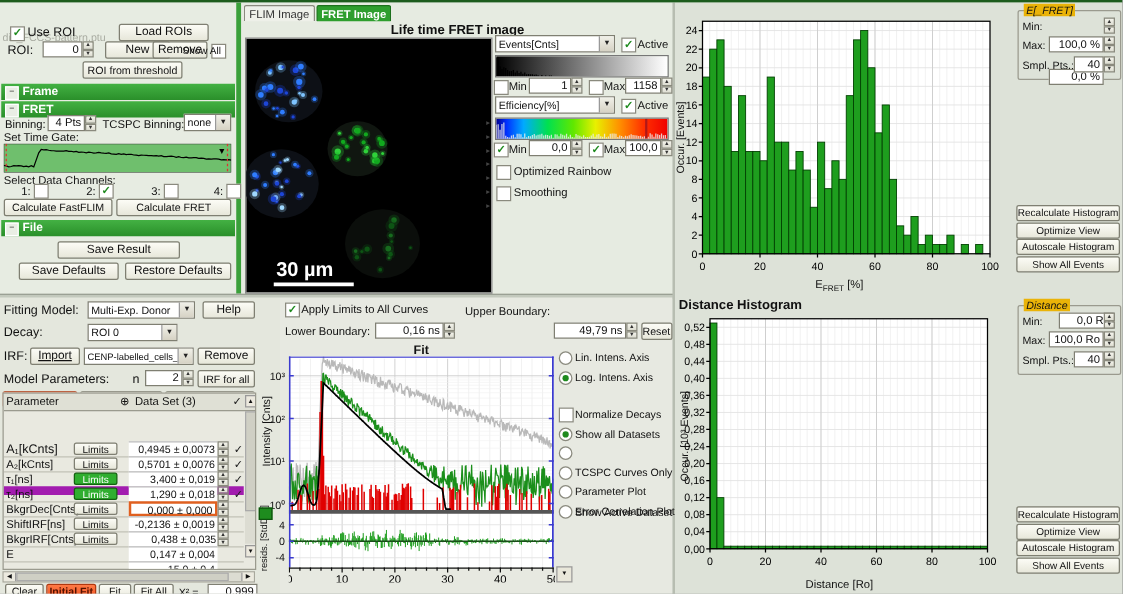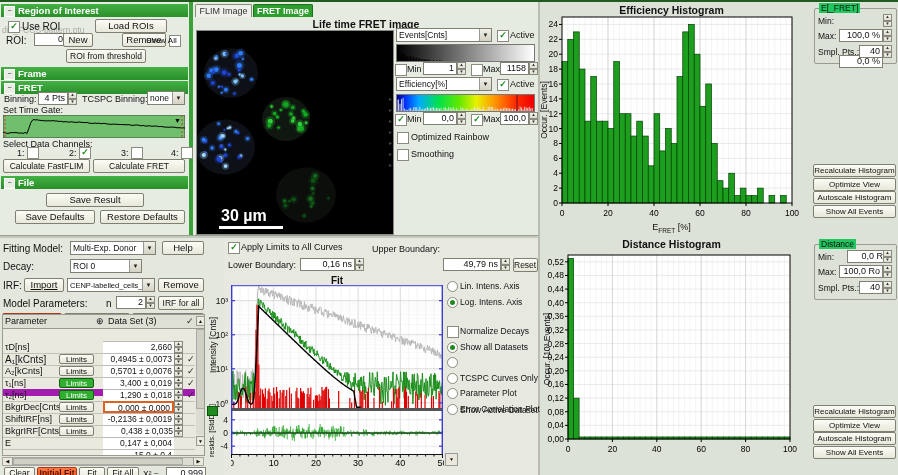--- a/index.html
+++ b/index.html
@@ -21,54 +21,50 @@
   .fld{position:absolute;background:#fff;border:1px solid #7f7f72;font-size:9px;box-sizing:border-box;
        height:13px;line-height:11px;padding:0 2px;text-align:right;overflow:hidden;white-space:nowrap;}
   .dd{position:absolute;background:#fff;border:1px solid #7f7f72;height:14px;box-sizing:border-box;display:flex;align-items:center;font-size:8.5px;}
   .dd span{flex:1;padding:0 2px;overflow:hidden;white-space:nowrap;}
   .dd i{width:11px;height:100%;background:linear-gradient(#f0f0e8,#d6d2c4);border-left:1px solid #999;
         font-style:normal;font-size:6px;line-height:12px;text-align:center;color:#222;flex:none;}
   .spin{position:absolute;width:9px;height:13px;display:flex;flex-direction:column;}
   .spin b{flex:1;background:linear-gradient(#f4f4ec,#dcdcd0);border:1px solid #8a8a7e;font-size:4.5px;line-height:4px;
         text-align:center;font-weight:normal;color:#333;overflow:hidden;}
   .grp{position:absolute;border:1px solid #9a9a8e;border-radius:2px;}
-  .grp .glbl{position:absolute;top:-6px;left:4px;background:#22c55e;padding:0 2px;font-size:8.5px;}
+  .grp .glbl{position:absolute;top:-6px;left:4px;background:#eab308;padding:0 2px;font-size:8.5px;font-style:italic;}
   .rot{position:absolute;transform:rotate(-90deg);text-align:center;}
   .tab{position:absolute;height:13px;line-height:13px;text-align:center;font-size:9px;border:1px solid #8a8a7e;
        border-bottom:none;border-radius:2px 2px 0 0;box-sizing:border-box;}
   svg text{font-family:"Liberation Sans",sans-serif;}
 </style>
 </head>
 <body>
 
 <div id="root">
 
   <div class="abs" style="left:0;top:0;width:189px;height:233px;background:#e7ece2;"></div>
   <div class="abs" style="left:189px;top:0;width:4px;height:233px;background:#3aa03a;"></div>
   <div class="abs" style="left:193px;top:0;width:345px;height:233px;background:#e6ebe1;"></div>
   <div class="abs" style="left:0;top:233px;width:898px;height:3px;background:#c3c9bd;border-top:1px solid #9aa094;"></div>
   <div class="abs" style="left:0;top:236px;width:224px;height:239px;background:#e4e7dd;"></div>
   <div class="abs" style="left:224px;top:236px;width:314px;height:239px;background:#e7e9e1;"></div>
   <div class="abs" style="left:538px;top:0;width:2px;height:475px;background:#b7bdb1;"></div>
 
-  <div class="hdr" style="left:1px;top:2px;width:187px;">
-    <span class="cico">−</span>
-    <span>Region of Interest</span>
-  </div>
   <div class="lbl" style="left:2px;top:23px;color:#a9aca2;font-size:8.5px;">diff_FCCS-pattern.ptu</div>
   <span class="chk" style="left:8px;top:19px;">✓</span>
   <div class="lbl" style="left:22px;top:19px;">Use ROI</div>
   <div class="btn" style="left:95px;top:17px;width:72px;">Load ROIs</div>
   <div class="lbl" style="left:6px;top:33px;">ROI:</div>
   <div class="fld" style="left:34px;top:31px;width:32px;">0</div>
   <span class="spin" style="left:66px;top:31px;">
       <b>▲</b>
       <b>▼</b>
     </span>
-  <div class="btn" style="left:63px;top:31px;width:30px;">New</div>
+  <div class="btn" style="left:84px;top:31px;width:52px;">New</div>
   <div class="btn" style="left:122px;top:31px;width:44px;">Remove</div>
   <span class="chk" style="left:169px;top:33px;"></span>
 
   <div class="lbl" style="left:146px;top:34px;font-size:8px;">Show All</div>
   <div class="btn" style="left:66px;top:47px;width:80px;font-size:8.5px;">ROI from threshold</div>
 
   <div class="hdr" style="left:1px;top:65px;width:187px;">
     <span class="cico">−</span>
     <span>Frame</span>
   </div>
@@ -148,28 +144,20 @@
   <div class="btn" style="left:64px;top:311px;width:66px;height:13px;line-height:11px;font-size:8px;">Export as ASCII</div>
   <div class="btn" style="left:132px;top:311px;width:72px;height:13px;line-height:11px;font-size:8px;">Export to Clipboard</div>
 
   <div class="abs" id="tbl" style="left:2px;top:312px;width:203px;height:142px;overflow:hidden;border:1px solid #9a9a8e;background:#e9e9e0;box-sizing:border-box;">
       <div class="abs" style="left:0;top:0;width:203px;height:13px;background:#dfe0d5;border-bottom:1px solid #9a9a8e;">
         <span class="lbl" style="left:2px;top:1px;font-size:9px;">Parameter</span>
         <span class="lbl" style="left:93px;top:1px;font-size:9px;">⊕</span>
         <span class="lbl" style="left:105px;top:1px;font-size:9px;">Data Set (3)</span>
         <span class="lbl" style="left:183px;top:1px;font-size:9px;color:#222;">✓</span>
         <span class="abs" style="left:193px;top:1px;width:9px;height:10px;background:#ece9de;border:1px solid #999;font-size:5px;line-height:9px;text-align:center;box-sizing:border-box;">▲</span>
-      </div>
-      <div class="abs" style="left:0;top:26px;width:192px;height:12px;border-bottom:1px solid #c2c2b6;">
-        <span class="lbl" style="left:2px;top:1px;font-size:9px;">τD[ns]</span>
-        <span class="abs" style="left:100px;top:0;width:71px;height:12px;background:#fff;border-top:1px solid #bbb;font-size:8.5px;text-align:right;padding-right:2px;box-sizing:border-box;line-height:10px;">2,660</span>
-        <span class="spin" style="left:171px;top:0;width:9px;height:12px;">
-          <b>▲</b>
-          <b>▼</b>
-        </span>
       </div>
       <div class="abs" style="left:0;top:38px;width:192px;height:12px;border-bottom:1px solid #c2c2b6;">
         <span class="lbl" style="left:2px;top:1px;font-size:10px;">A₁[kCnts]</span>
         <span class="abs" style="left:56px;top:1px;width:35px;height:10px;border:1px solid #7f7f72;border-radius:2px;background:linear-gradient(#fcfcf6,#e7e7da);font-size:8px;line-height:9px;text-align:center;box-sizing:border-box;">Limits</span>
         <span class="abs" style="left:100px;top:0;width:71px;height:12px;background:#fff;border-top:1px solid #bbb;font-size:8.5px;text-align:right;padding-right:2px;box-sizing:border-box;line-height:10px;">0,4945 ± 0,0073</span>
         <span class="spin" style="left:171px;top:0;width:9px;height:12px;">
           <b>▲</b>
           <b>▼</b>
         </span>
         <span class="lbl" style="left:184px;top:1px;font-size:9px;color:#222;">✓</span>
@@ -1419,21 +1407,20 @@
         <span class="lbl" style="left: 13px; top: 2px; font-size: 8.5px;">Parameter Plot</span>
       </div>
       <div class="abs" style="left: 0px; top: 122.5px; width: 91px; height: 15px;">
         <span class="radio" style="left: 0px; top: 2px;"></span>
         <span class="lbl" style="left: 13px; top: 2px; font-size: 8.5px;">Error Correlation Plot</span>
       </div>
     </div>
 
   <div class="abs" style="left:540px;top:0;width:358px;height:475px;background:#dde2d8;"></div>
 
-  <div class="lbl" style="left:543px;top:2px;width:257px;text-align:center;font-weight:bold;font-size:10.5px;">Efficiency Histogram</div>
   <div class="rot" style="left:484px;top:103px;width:120px;font-size:8.5px;">Occur. [Events]</div>
   <svg class="abs" id="effHist" style="left:543px;top:13px;" width="257" height="212">
       <rect x="19" y="2" width="230" height="186" fill="#fff"></rect>
       <line x1="24.75" y1="2" x2="24.75" y2="188" stroke="#ececec" stroke-width="0.6"></line>
       <line x1="30.5" y1="2" x2="30.5" y2="188" stroke="#ececec" stroke-width="0.6"></line>
       <line x1="36.25" y1="2" x2="36.25" y2="188" stroke="#ececec" stroke-width="0.6"></line>
       <line x1="42" y1="2" x2="42" y2="188" stroke="#ececec" stroke-width="0.6"></line>
       <line x1="47.75" y1="2" x2="47.75" y2="188" stroke="#ececec" stroke-width="0.6"></line>
       <line x1="53.5" y1="2" x2="53.5" y2="188" stroke="#ececec" stroke-width="0.6"></line>
       <line x1="59.25" y1="2" x2="59.25" y2="188" stroke="#ececec" stroke-width="0.6"></line>
@@ -1559,21 +1546,21 @@
       <text x="157" y="201" font-size="8.5" text-anchor="middle">60</text>
       <line x1="203" y1="188" x2="203" y2="191" stroke="#000" stroke-width="1"></line>
       <text x="203" y="201" font-size="8.5" text-anchor="middle">80</text>
       <line x1="249" y1="188" x2="249" y2="191" stroke="#000" stroke-width="1"></line>
       <text x="249" y="201" font-size="8.5" text-anchor="middle">100</text>
     </svg>
   <div class="lbl" style="left:543px;top:220px;width:257px;text-align:center;font-size:9px;">
     <span>E</span><sub style="font-size:6.5px;">FRET</sub> <span>[%]</span>
   </div>
 
-  <div class="lbl" style="left:543px;top:236px;width:257px;text-align:center;font-weight:bold;font-size:10.5px;">Distance Histogram</div>
+  <div class="lbl" style="left:543px;top:236px;width:257px;text-align:left;font-weight:bold;font-size:10.5px;">Distance Histogram</div>
   <div class="rot" style="left:487px;top:342px;width:120px;font-size:8.5px;">Occur. [10³ Events]</div>
   <svg class="abs" id="distHist" style="left:543px;top:248px;" width="257" height="212">
       <rect x="25" y="5" width="222" height="184" fill="#fff"></rect>
       <line x1="30.55" y1="5" x2="30.55" y2="189" stroke="#ececec" stroke-width="0.6"></line>
       <line x1="36.1" y1="5" x2="36.1" y2="189" stroke="#ececec" stroke-width="0.6"></line>
       <line x1="41.65" y1="5" x2="41.65" y2="189" stroke="#ececec" stroke-width="0.6"></line>
       <line x1="47.2" y1="5" x2="47.2" y2="189" stroke="#ececec" stroke-width="0.6"></line>
       <line x1="52.75" y1="5" x2="52.75" y2="189" stroke="#ececec" stroke-width="0.6"></line>
       <line x1="58.3" y1="5" x2="58.3" y2="189" stroke="#ececec" stroke-width="0.6"></line>
       <line x1="63.849999999999994" y1="5" x2="63.849999999999994" y2="189" stroke="#ececec" stroke-width="0.6"></line>
@@ -1701,20 +1688,21 @@
       <text x="69.4" y="202" font-size="8.5" text-anchor="middle">20</text>
       <line x1="113.80000000000001" y1="189" x2="113.80000000000001" y2="192" stroke="#000" stroke-width="1"></line>
       <text x="113.80000000000001" y="202" font-size="8.5" text-anchor="middle">40</text>
       <line x1="158.2" y1="189" x2="158.2" y2="192" stroke="#000" stroke-width="1"></line>
       <text x="158.2" y="202" font-size="8.5" text-anchor="middle">60</text>
       <line x1="202.60000000000002" y1="189" x2="202.60000000000002" y2="192" stroke="#000" stroke-width="1"></line>
       <text x="202.60000000000002" y="202" font-size="8.5" text-anchor="middle">80</text>
       <line x1="247" y1="189" x2="247" y2="192" stroke="#000" stroke-width="1"></line>
       <text x="247" y="202" font-size="8.5" text-anchor="middle">100</text>
     </svg>
+  <div class="lbl" style="left:543px;top:460px;width:257px;text-align:center;font-size:9px;">Distance [Ro]</div>
 
   <div class="grp" style="left:814px;top:6px;width:81px;height:54px;">
     <span class="glbl">E[_FRET]</span>
     <div class="lbl" style="left:3px;top:7px;font-size:8.5px;">Min:</div>
     <div class="fld" style="left:24px;top:5px;width:44px;margin-top:41px;">0,0 %</div>
     <span class="spin" style="left:68px;top:5px;">
         <b>▲</b>
         <b>▼</b>
       </span>
     <div class="lbl" style="left:3px;top:22px;font-size:8.5px;">Max:</div>

